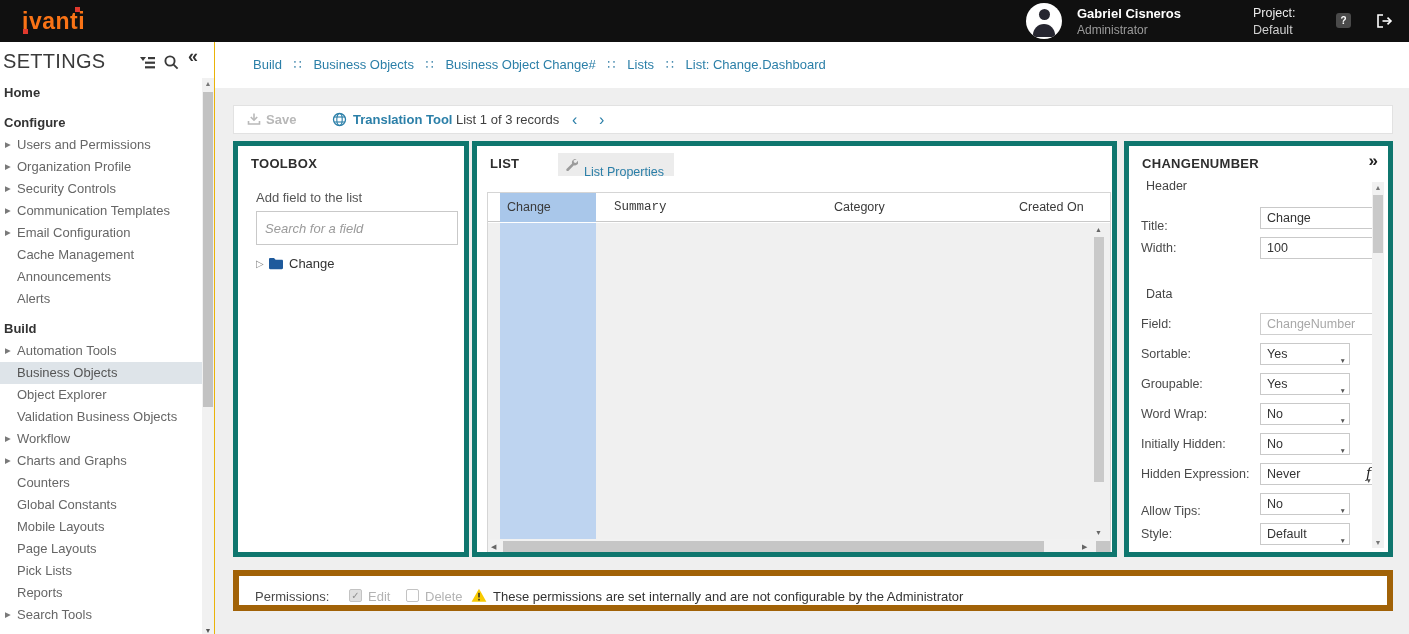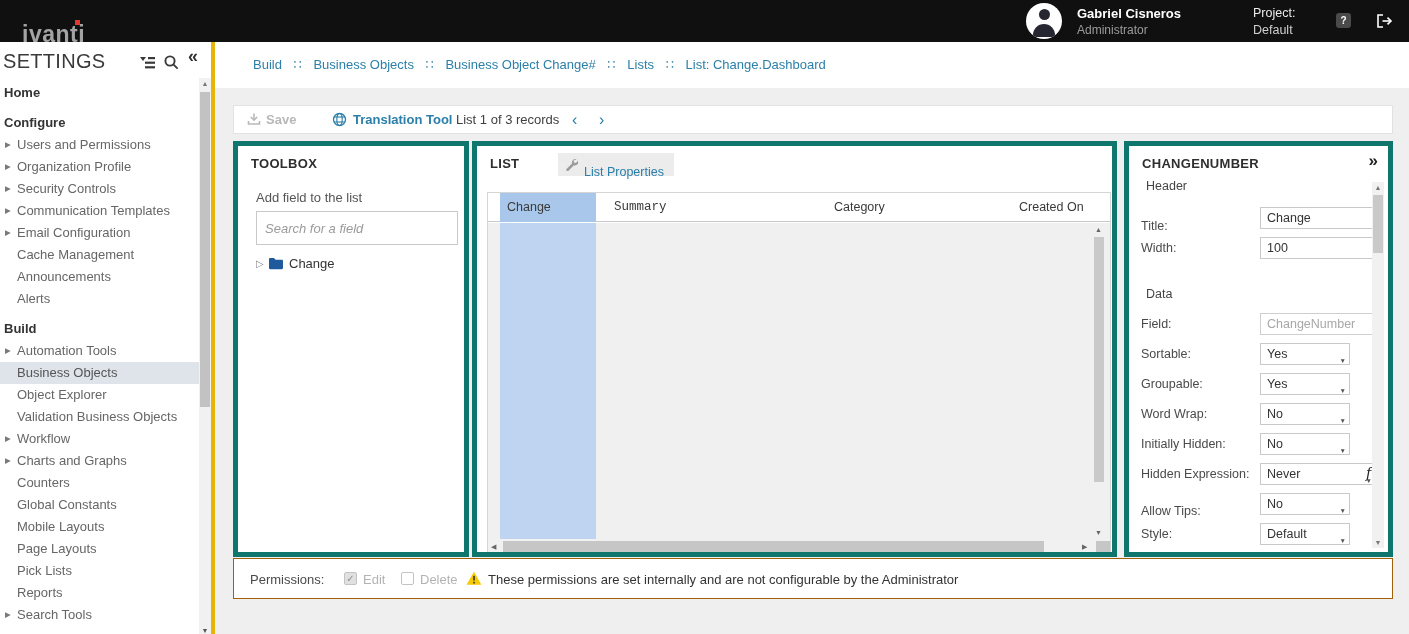--- a/index.html
+++ b/index.html
@@ -1,36 +1,36 @@
 <!DOCTYPE html>
 <html><head>
 <meta charset="utf-8">
 <style>
   * { margin:0; padding:0; box-sizing:border-box; }
   html,body { width:1409px; height:634px; overflow:hidden; }
   body { position:relative; font-family:"Liberation Sans","DejaVu Sans",sans-serif; background:#fff; color:#333; }
 
   
   .topbar { position:absolute; left:0; top:0; width:1409px; height:42px; background:#101010; }
-  .logo { position:absolute; left:22px; top:0; height:48px; line-height:42px; color:#a3a3a3; font-size:23px; font-weight:bold; letter-spacing:.5px;margin-top:13px; }
+  .logo { position:absolute; left:22px; top:0; height:48px; line-height:42px; color:#f97316; font-size:23px; font-weight:bold; letter-spacing:.5px; }
   .sq { position:absolute; width:5px; height:5px; background:#e0392d; }
   .sq1 { left:1px; top:29px; }
   .sq2 { left:53px; top:7px; }
   .avatar { position:absolute; left:1026px; top:3px; width:36px; height:36px; border-radius:50%; background:#fff; overflow:hidden; }
   .av-head { position:absolute; top:6px; left:12.5px; width:11px; height:11px; border-radius:50%; background:#262630; }
   .av-body { position:absolute; bottom:2px; left:7px; width:22px; height:13px; border-radius:11px 11px 0 0; background:#262630; }
   .uname { position:absolute; left:1077px; top:6px; color:#fff; font-size:13px; font-weight:bold; }
   .urole { position:absolute; left:1077px; top:23px; color:#9b9b9b; font-size:12px; }
   .plabel { position:absolute; left:1253px; top:6px; color:#ececec; font-size:12.5px; }
   .pvalue { position:absolute; left:1253px; top:23px; color:#cfcfcf; font-size:12.5px; }
   .help { position:absolute; left:1336px; top:13px; width:15px; height:15px; background:#4a4a4a; border-radius:3px; color:#fff; font-size:10px; font-weight:bold; text-align:center; line-height:15px; }
   .logout { position:absolute; left:1375px; top:13px; }
 
   
-  .sidebar { position:absolute; left:0; top:42px; width:215px; height:592px; background:#fff; border-right:4px solid #eab308; }
+  .sidebar { position:absolute; left:0; top:42px; width:215px; height:592px; background:#fff; border-right:1px solid #eab308; }
   .sb-title { position:absolute; left:3px; top:8px; font-size:20px; color:#3a3a3a; letter-spacing:.3px; }
   .sb-ico-filter { position:absolute; left:139px; top:14px; }
   .sb-ico-search { position:absolute; left:163px; top:12px; }
   .sb-collapse { position:absolute; left:188px; top:4px; font-size:18px; font-weight:bold; color:#333; }
   .nav { position:absolute; left:0; top:40px; width:203px; height:552px; overflow:hidden; }
   .nh, .ni { height:22px; line-height:22px; font-size:13px; position:relative; white-space:nowrap; }
   .nh { padding-left:4px; font-weight:bold; color:#333; }
   .nh.mt, .ni.mt { margin-top:8px; }
   .ni { padding-left:17px; color:#666; }
   .ni .tri { position:absolute; left:5px; top:0; font-size:7.5px; color:#7a7a7a; }
@@ -102,21 +102,21 @@
   .sel-box { position:absolute; left:131px; width:90px; height:22px; border:1px solid #c9c9c9; background:#fff; font-size:12.5px; color:#333; line-height:20px; padding-left:6px; }
   .sel-box .dd { position:absolute; right:3px; top:7px; font-size:6.5px; color:#555; }
   .sel-box.narrow { width:116px; }
   .fx { position:absolute; left:237px; font-family:"DejaVu Serif","Liberation Serif",serif; font-style:italic; font-size:14px; color:#222; }
   .pp-scroll { position:absolute; right:4px; top:36px; bottom:4px; width:12px; background:#f1f1f1; }
   .pp-scroll .arr-up { position:absolute; top:2px; width:12px; text-align:center; font-size:7px; color:#777; }
   .pp-scroll .thumb { position:absolute; top:13px; left:1px; width:10px; height:58px; background:#c9c9c9; }
   .pp-scroll .arr-dn { position:absolute; bottom:2px; width:12px; text-align:center; font-size:7px; color:#777; }
 
   
-  .perms { position:absolute; left:18px; top:516px; width:1160px; height:41px; background:#fff; border:1px solid #a16207; }
+  .perms { position:absolute; left:18px; top:528px; width:1160px; height:41px; background:#fff; border:6px solid #a16207; }
   .perm-label { position:absolute; left:16px; top:13px; font-size:13px; color:#4a4a4a; }
   .chk { position:absolute; top:13px; width:13px; height:13px; border:1px solid #c3c3c3; border-radius:2px; background:#fff; font-size:10px; line-height:12px; text-align:center; color:#8f8f8f; }
   .chk.checked { background:#e0e0e0; }
   .chk-edit { left:110px; }
   .chk-del { left:167px; }
   .chk-lbl { position:absolute; top:13px; font-size:13px; color:#b3b3b3; }
   .lbl-edit { left:129px; }
   .lbl-del { left:186px; }
   .warn-ico { position:absolute; left:232px; top:12px; }
   .warn-txt { position:absolute; left:254px; top:13px; font-size:13px; color:#333; }

